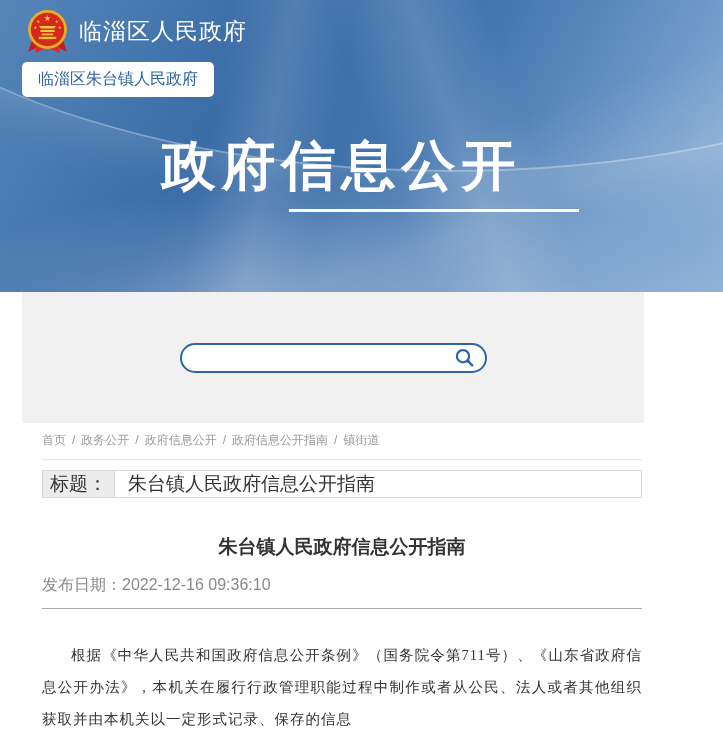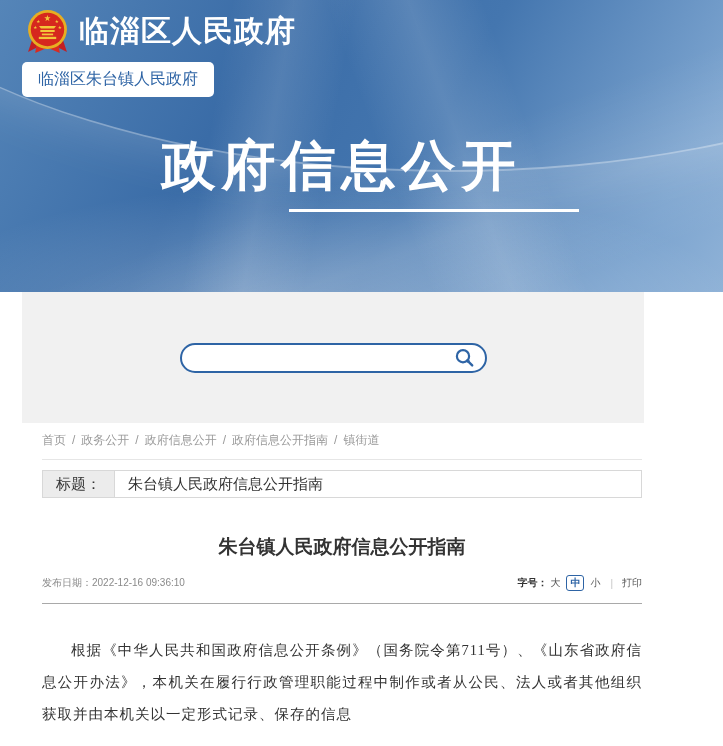--- a/index.html
+++ b/index.html
@@ -30,21 +30,21 @@
     content:""; position:absolute; left:-200px; top:-430px; width:1300px; height:600px;
     border-radius:50%;
     border-bottom:2px solid rgba(255,255,255,.35);
     box-shadow:0 30px 50px -20px rgba(255,255,255,.15);
   }
   .logo-row {
     position:absolute; top:9px; left:25px; z-index:3;
     display:flex; align-items:center; gap:9px; cursor:pointer;
   }
   .emblem { width:45px; height:45px; display:block; }
-  .site-name { color:#ffffff; font-size:30px; font-weight:bold; letter-spacing:1px; }
+  .site-name { color:#ffffff; font-size:23px; font-weight:normal; letter-spacing:1px; }
   .site-tab {
     position:absolute; top:62px; left:22px; z-index:3;
     height:35px; display:flex; align-items:center;
     background:#ffffff; border-radius:5px; padding:0 16px;
     color:#2e64a5; font-size:16px; cursor:pointer;
   }
   .banner-title {
     position:absolute; top:130px; left:0; width:100%; z-index:3;
     text-align:center; transform:translateX(-20px);
     color:#ffffff; font-size:54px; font-weight:bold; letter-spacing:6px;
@@ -83,37 +83,37 @@
   }
   .breadcrumb {
     padding:9px 0 10px; font-size:12px; color:#999;
     border-bottom:1px solid #e6e6e6;
   }
   .breadcrumb a { color:#999; text-decoration:none; cursor:pointer; }
   .crumb-sep { margin:0 6px; color:#999; }
 
   table.info-table {
     width:100%; margin-top:10px; border-collapse:collapse;
-    font-size:15px; color:#333; table-layout:fixed;
+    font-size:19px; color:#333; table-layout:fixed;
   }
   .info-table th, .info-table td {
     border:1px solid #d8d8d8; height:27px; font-weight:normal;
   }
   .info-table th { background:#ececec; text-align:center; }
   .info-table td { background:#ffffff; text-align:left; padding:0 13px; }
   .col-l1 { width:72px; } .col-v1 { width:294px; }
   .col-l2 { width:64px; } .col-v2 { width:170px; }
 
   .article-title {
     margin-top:36px; text-align:center;
     font-size:19px; font-weight:bold; color:#333;
   }
   .meta {
     margin-top:15px; display:flex; justify-content:space-between; align-items:center;
-    font-size:10px;
+    font-size:16px;
   }
   .meta-left { color:#8a8a8a; }
   .meta-right { display:flex; align-items:center; color:#555; }
   .fs-label { font-weight:bold; color:#333; }
   .fs-opt { margin:0 3px; cursor:pointer; color:#555; }
   .fs-opt.selected {
     color:#2e64a5; border:1px solid #2e64a5; border-radius:3px;
     padding:0 3px; font-weight:bold;
   }
   .meta-pipe { color:#c5c5c5; margin:0 9px 0 7px; }
@@ -180,27 +180,19 @@
         <th class="col-l1">标题：</th>
         <td colspan="3">朱台镇人民政府信息公开指南</td>
       </tr>
     </tbody>
       </table>
 
     <h1 class="article-title">朱台镇人民政府信息公开指南</h1>
 
     <div class="meta">
       <div class="meta-left"><span>发布日期：</span><span>2022-12-16 09:36:10</span></div>
-      <div class="meta-right">
-        <span class="fs-label">字号：</span>
-        <span class="fs-opt">大</span>
-        <span class="fs-opt selected">中</span>
-        <span class="fs-opt">小</span>
-        <span class="meta-pipe">|</span>
-        <span class="print-btn">打印</span>
-      </div>
     </div>
 
     <div class="divider"></div>
 
     <p class="article-body">根据《中华人民共和国政府信息公开条例》（国务院令第711号）、《山东省政府信息公开办法》，本机关在履行行政管理职能过程中制作或者从公民、法人或者其他组织获取并由本机关以一定形式记录、保存的信息</p>
   </div>
 </div>
 
 </body></html>

